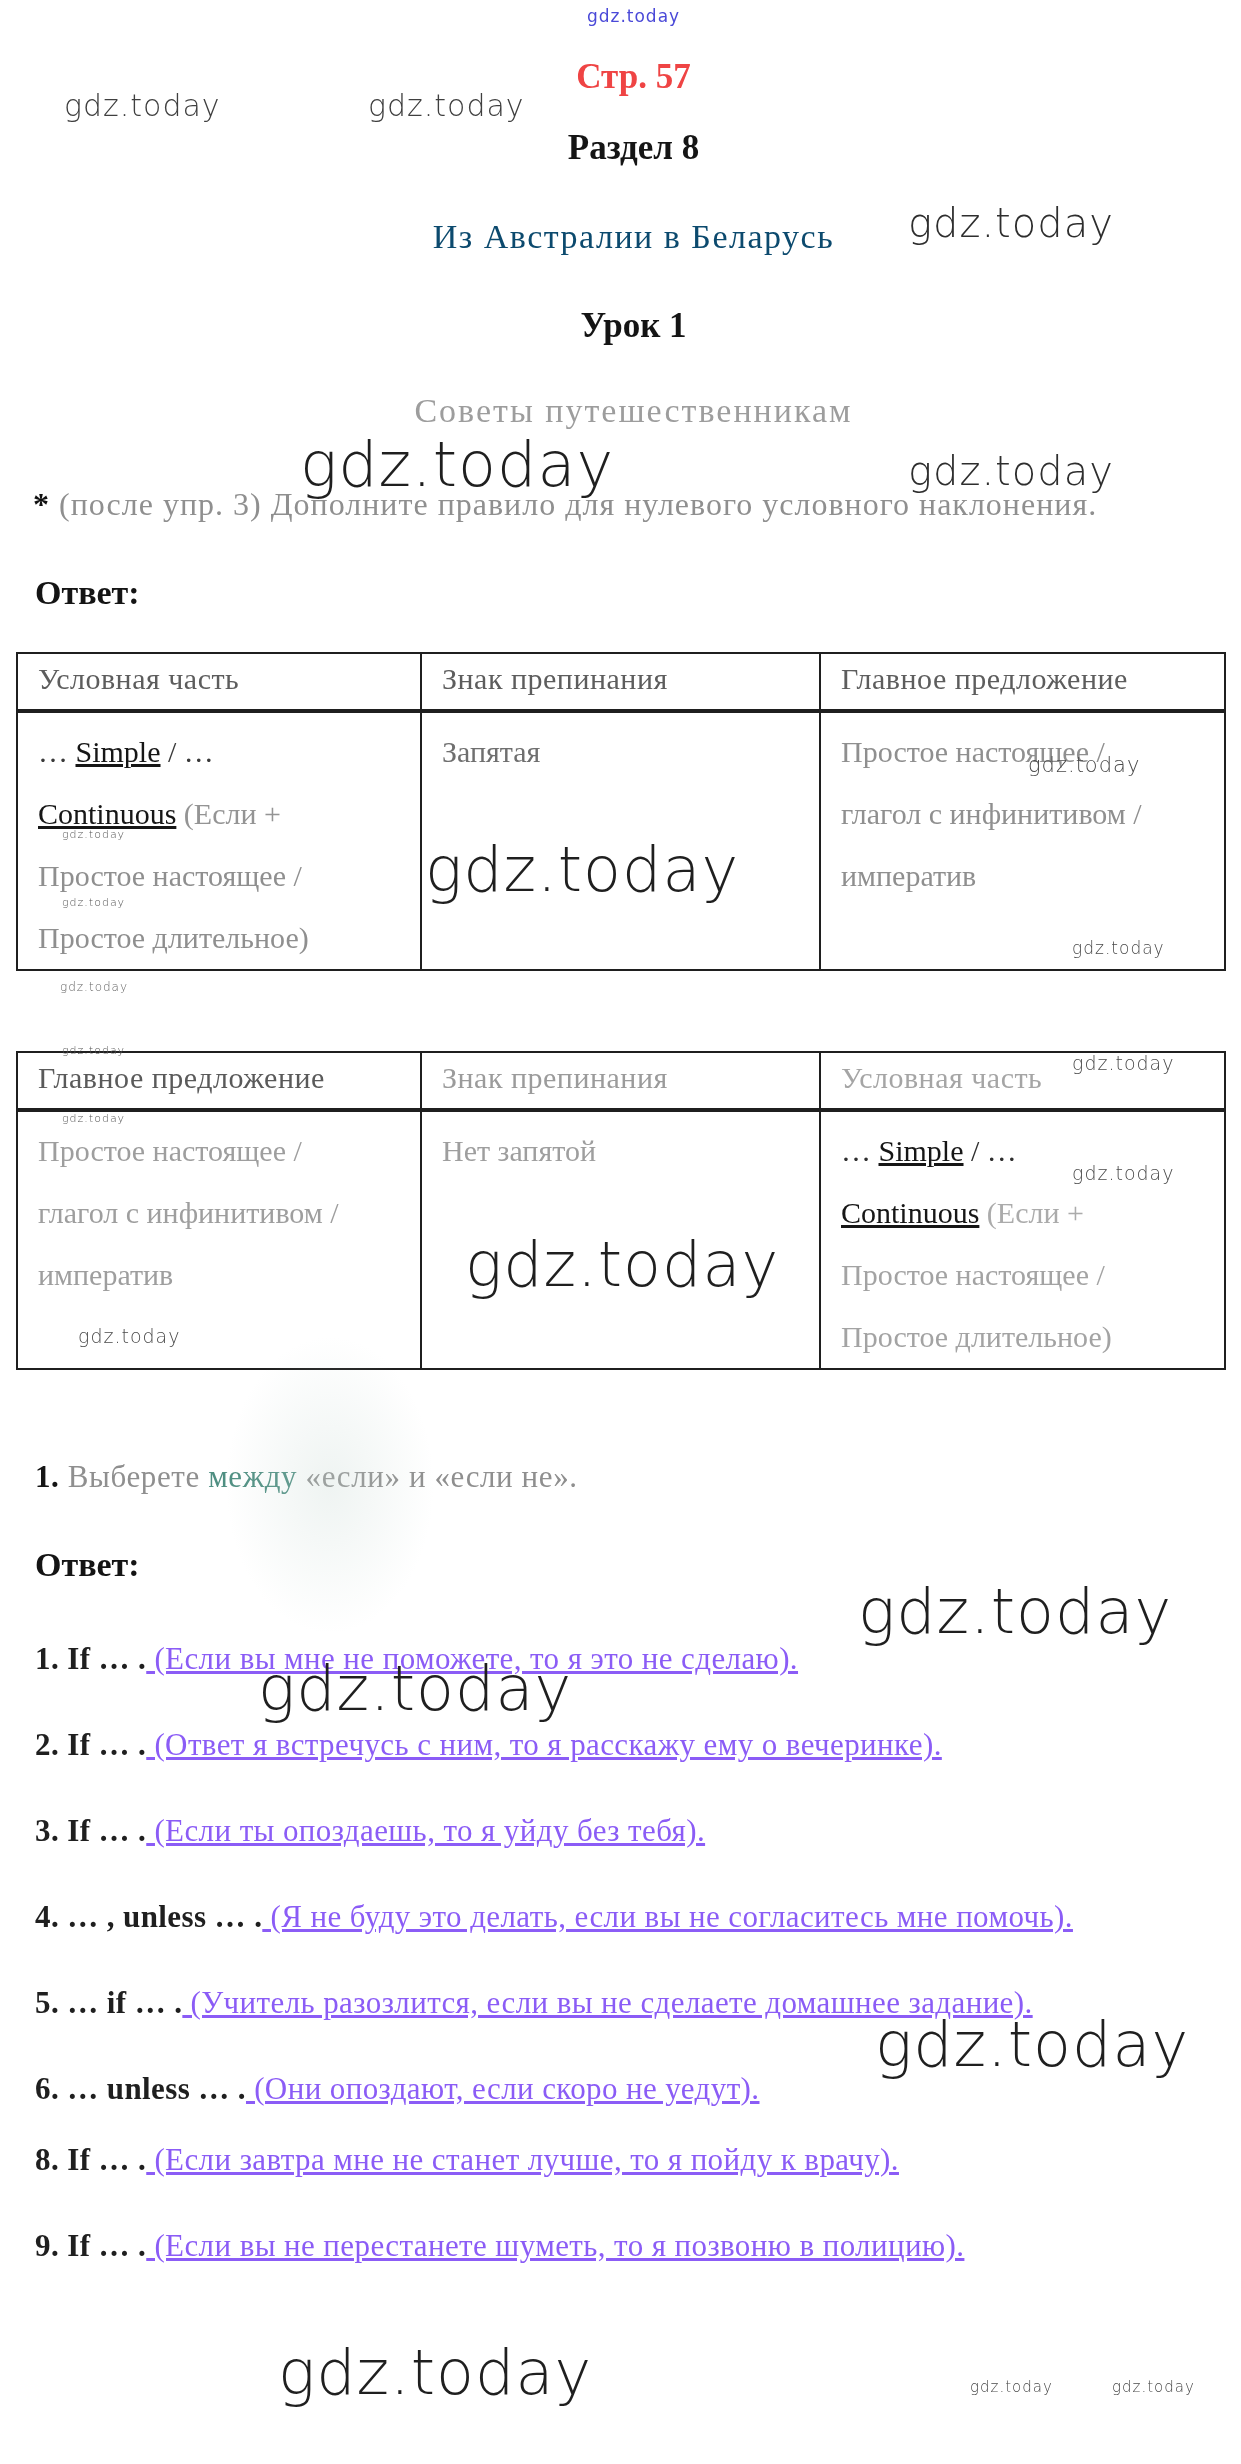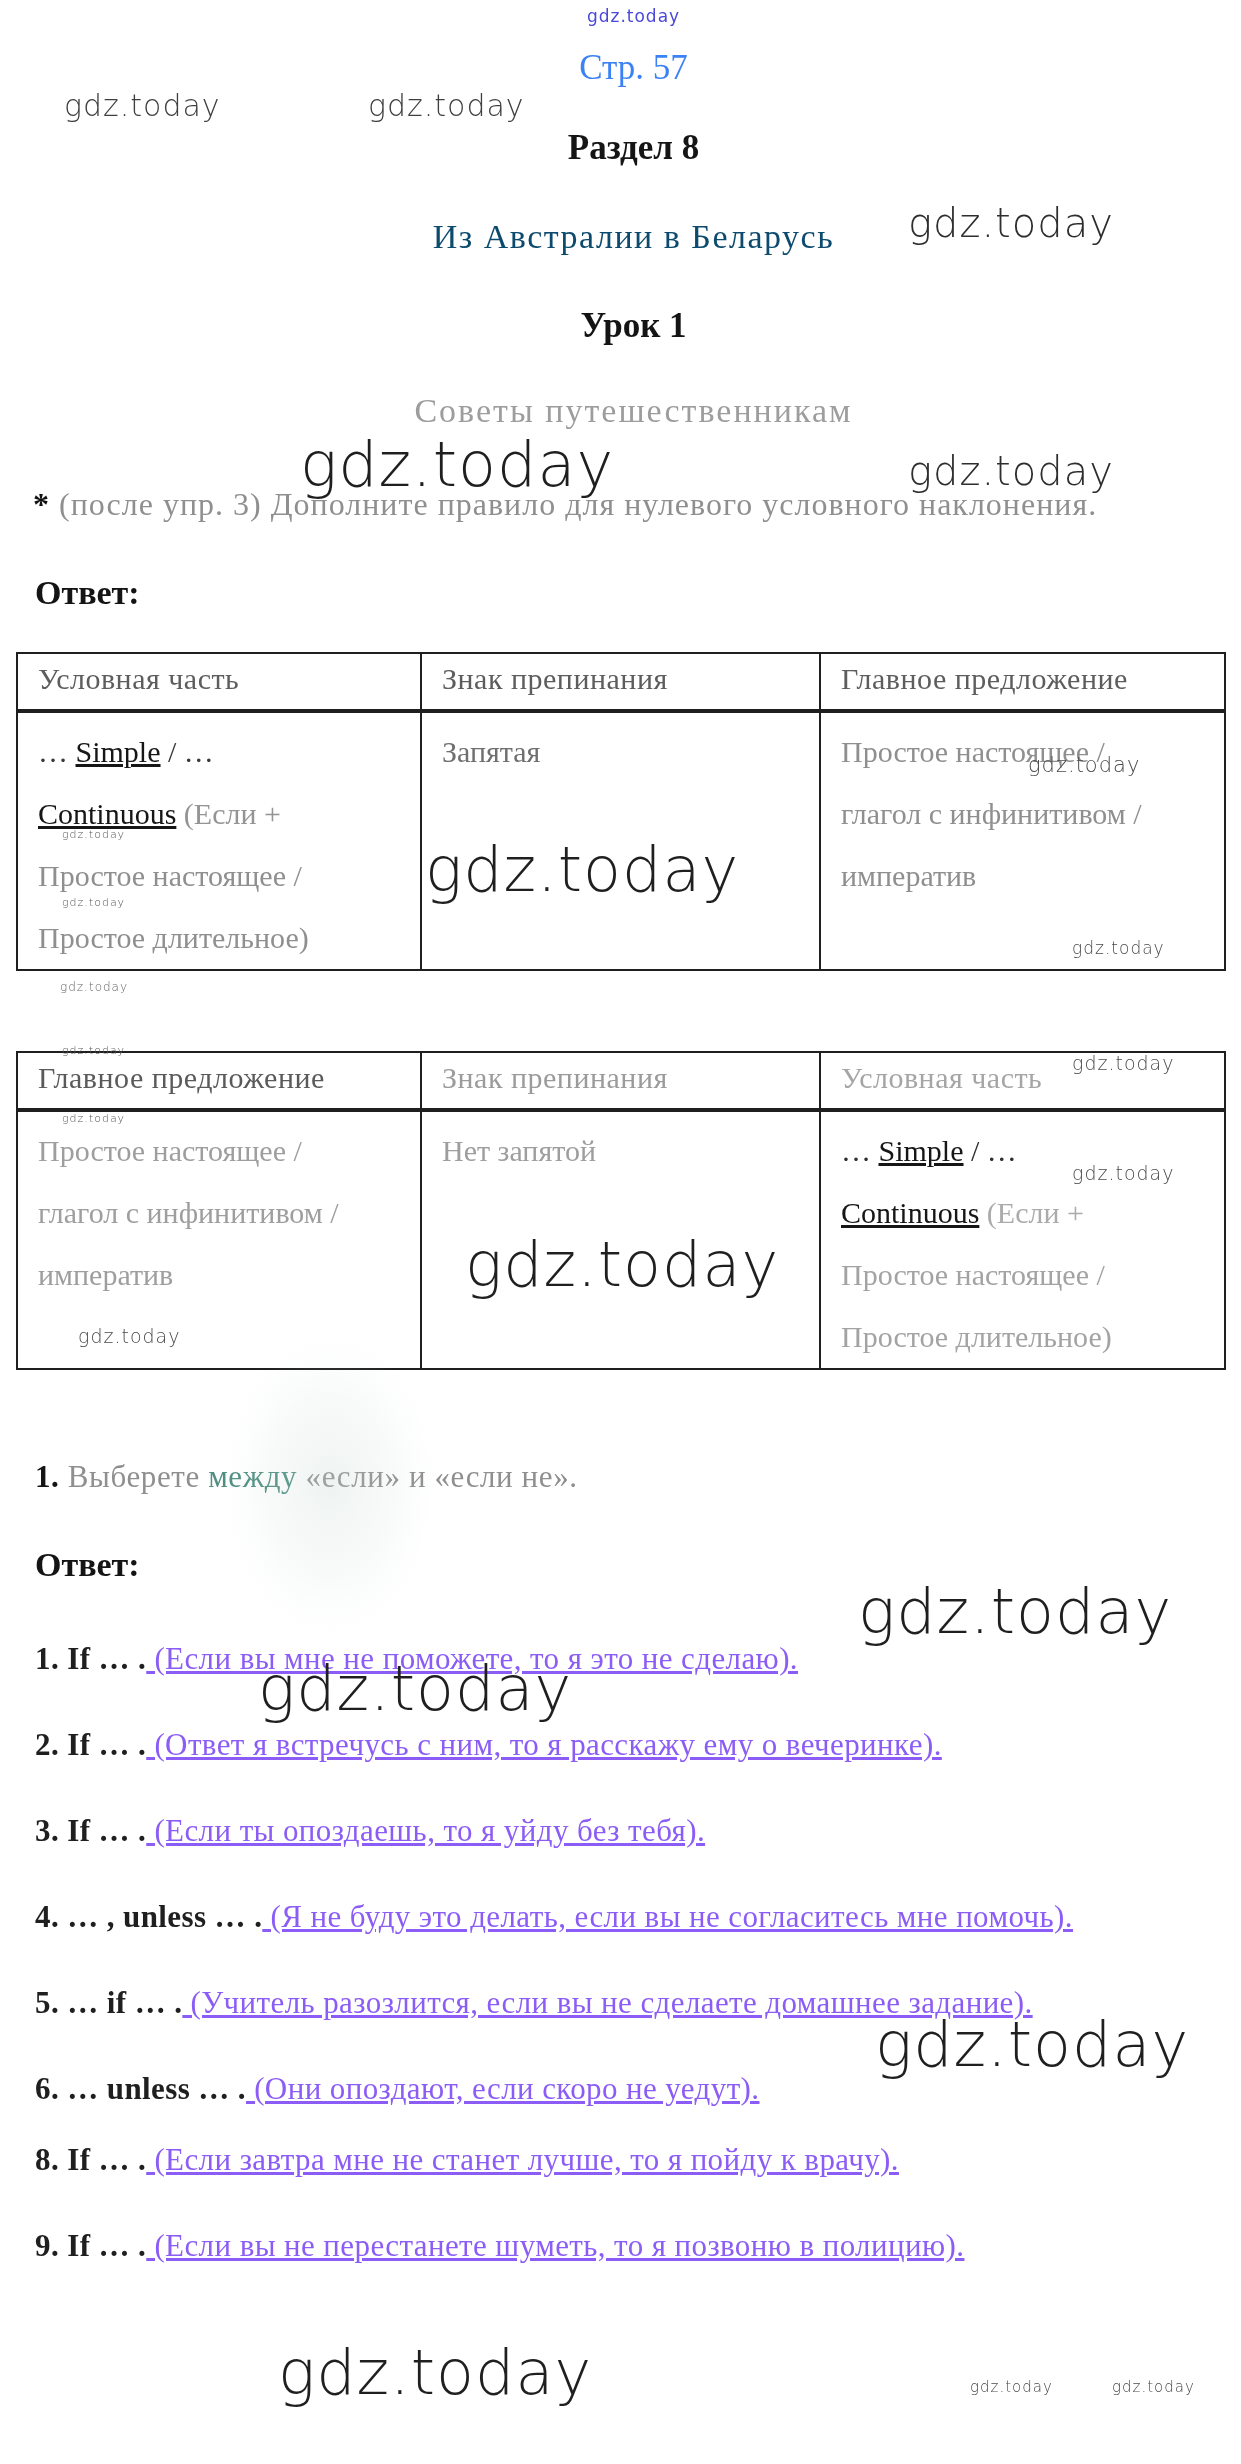--- a/index.html
+++ b/index.html
@@ -5,21 +5,21 @@
   html,body{margin:0;padding:0;}
   body{
     width:1241px;height:2464px;position:relative;background:#ffffff;
     font-family:"Liberation Serif", serif;color:#1a1a1a;overflow:hidden;
   }
   .abs{position:absolute;}
   .centered{left:0;width:1241px;text-align:center;padding-left:26px;box-sizing:border-box;white-space:nowrap;}
   
   .site-link{top:6px;font-family:"DejaVu Sans",sans-serif;font-size:17px;letter-spacing:1px;
     color:#4a49d8;text-decoration:none;font-weight:400;}
-  .h-page{top:48px;font-size:35px;font-weight:normal;color:#3b82f6;}
+  .h-page{top:57px;font-size:35px;font-weight:bold;color:#ef4444;}
   .h-section{top:128px;font-size:35px;font-weight:bold;color:#151515;}
   .h-chapter{top:218px;font-size:34px;color:#0c4a6e;letter-spacing:1.5px;}
   .h-lesson{top:306px;font-size:35px;font-weight:bold;color:#141414;}
   .h-topic{top:392px;font-size:34px;color:#9d9d9d;letter-spacing:2px;}
   
   .star-line{left:33px;top:486px;font-size:32px;letter-spacing:1px;white-space:nowrap;color:#8f8f8f;}
   .star-line .star{color:#111;font-weight:bold;}
   .answer-label{left:35px;font-size:34px;font-weight:bold;color:#141414;}
   .answer-label.first{top:574px;}
   .answer-label.second{top:1546px;}

